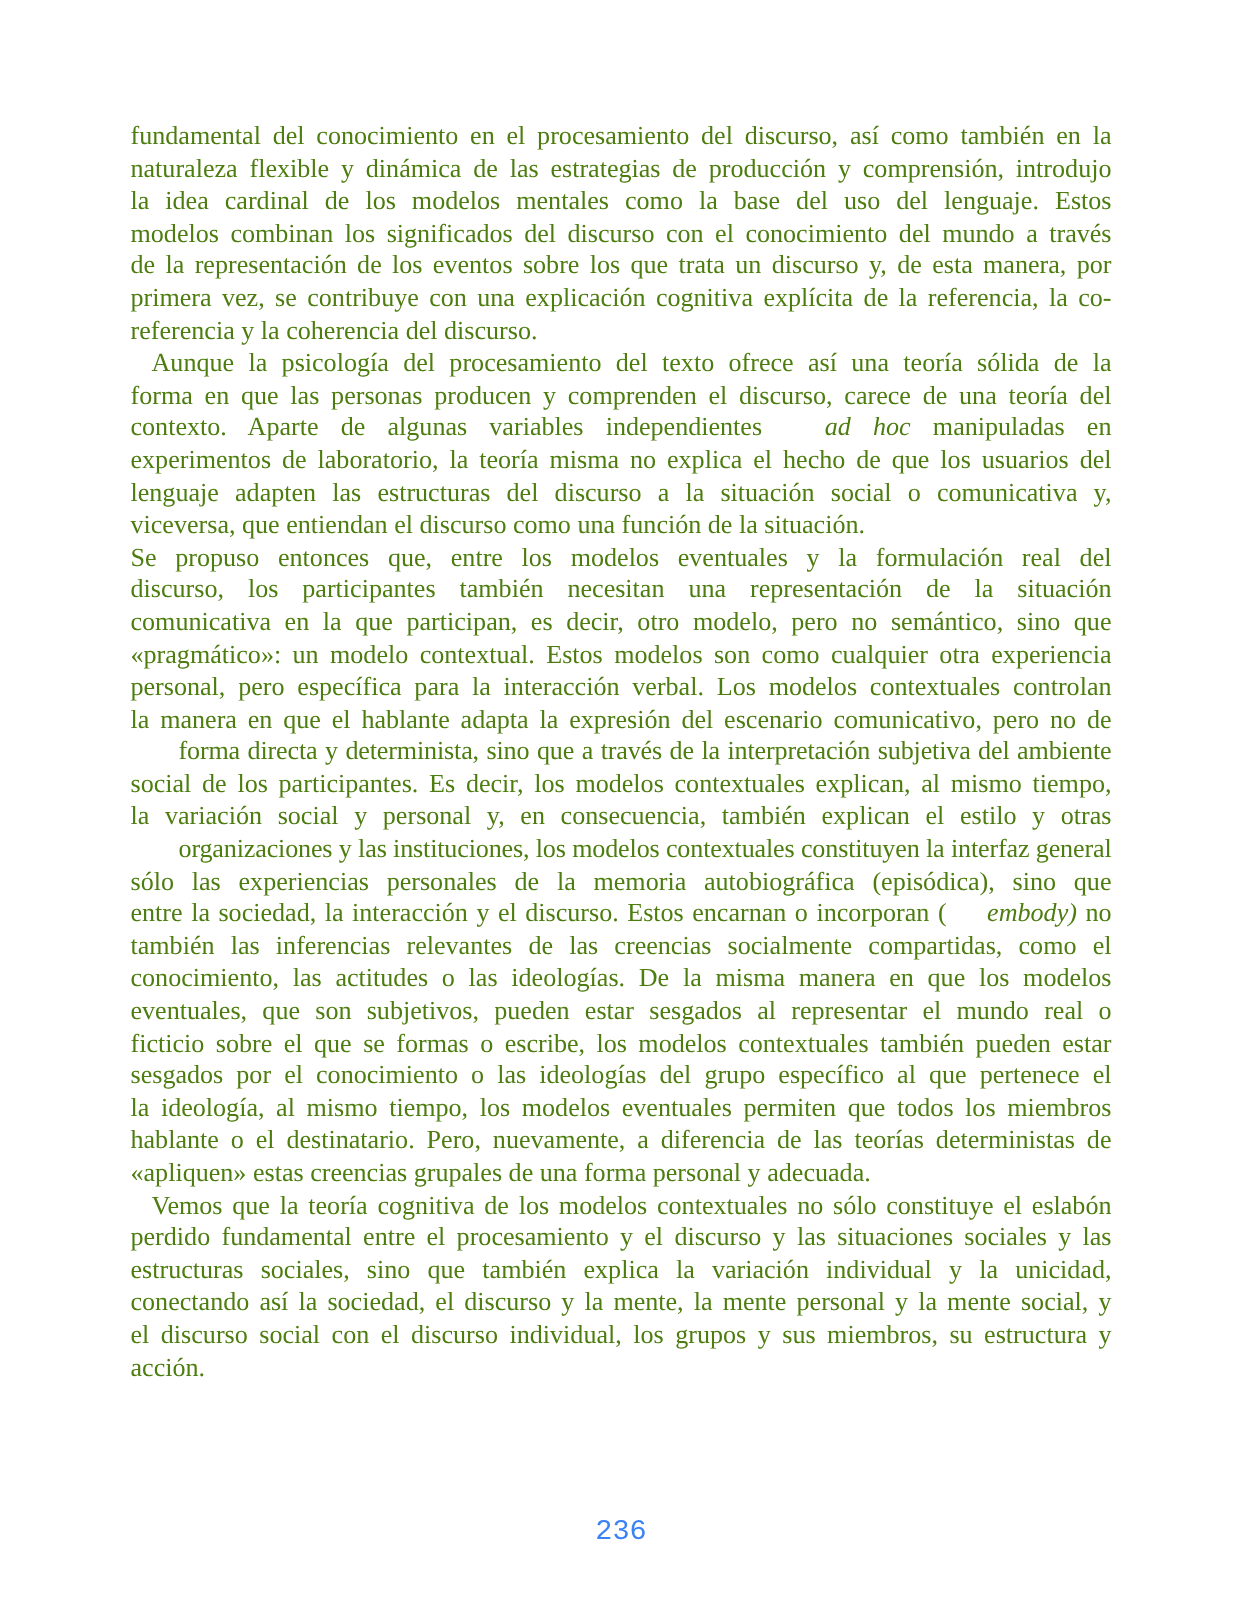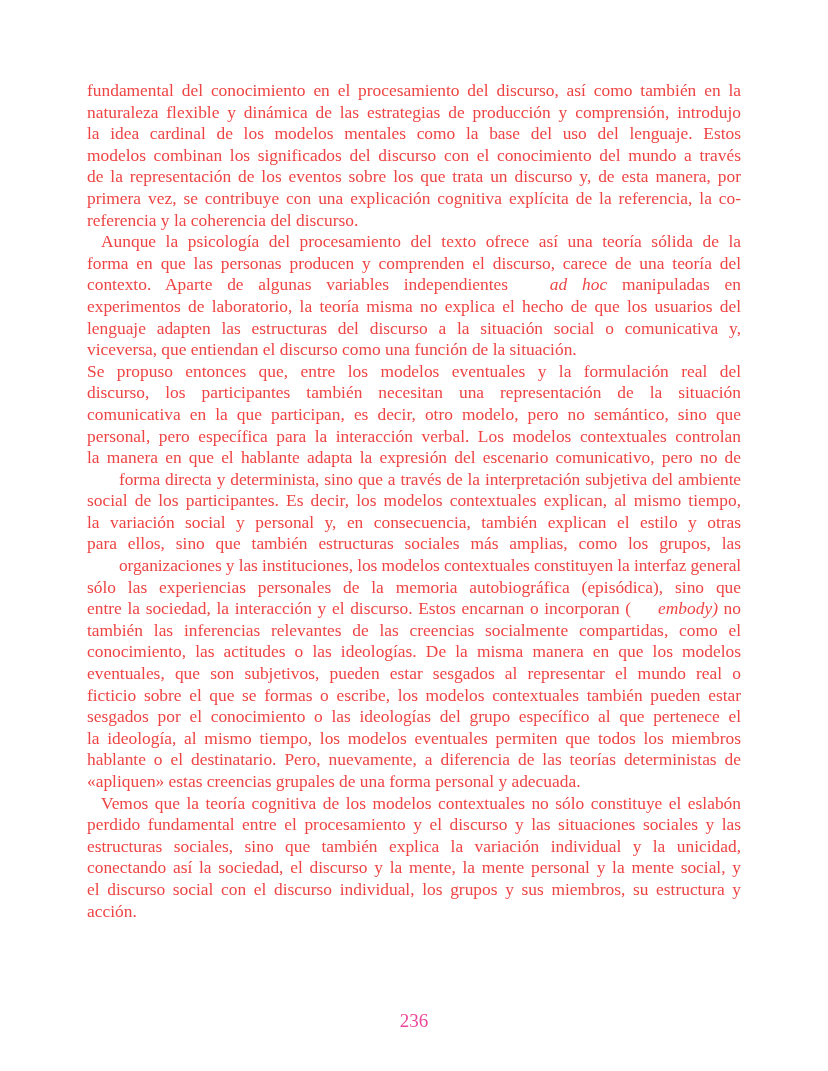--- a/index.html
+++ b/index.html
@@ -1,26 +1,26 @@
 <!DOCTYPE html>
 <html><head>
   <meta charset="utf-8">
   <style>
     html, body { margin: 0; padding: 0; background: #ffffff; }
     body { width: 828px; height: 1071px; position: relative; overflow: hidden; }
     .page { position: absolute; left: 87px; top: 80px; width: 654px;
       font-family: "Liberation Serif", "DejaVu Serif", serif; font-size: 17.4px;
-      color: #ef4444; line-height: 21.6px; }
+      color: #4d7c0f; line-height: 21.6px; }
     .line { display: block; white-space: nowrap; text-align: justify; text-align-last: justify; height: 21.6px; }
     .line.last { text-align-last: left; }
     .line.indent { padding-left: 14px; }
     .line.tight { letter-spacing: -0.1px; margin-left: 32px; }
     .line .it { font-style: italic; margin-left: 27px; }
     .page-number { position: absolute; left: 0; width: 828px; top: 1010px; text-align: center;
-      font-family: Liberation Serif, serif; font-size: 19px; color: #ec4899; }
+      font-family: Liberation Mono, monospace; font-size: 19px; color: #3b82f6; }
   </style>
 </head>
 <body>
 
 <div class="page">
   <div>
     <span class="line">fundamental del conocimiento en el procesamiento del discurso, así como también en la</span>
     <span class="line">naturaleza flexible y dinámica de las estrategias de producción y comprensión, introdujo</span>
     <span class="line">la idea cardinal de los modelos mentales como la base del uso del lenguaje. Estos</span>
     <span class="line">modelos combinan los significados del discurso con el conocimiento del mundo a través</span>
@@ -35,26 +35,26 @@
     <span class="line"><span>contexto. Aparte de algunas variables independientes </span><span class="it">ad hoc</span><span> manipuladas en</span></span>
     <span class="line">experimentos de laboratorio, la teoría misma no explica el hecho de que los usuarios del</span>
     <span class="line">lenguaje adapten las estructuras del discurso a la situación social o comunicativa y,</span>
     <span class="line last">viceversa, que entiendan el discurso como una función de la situación.</span>
   </div>
 
   <div>
     <span class="line">Se propuso entonces que, entre los modelos eventuales y la formulación real del</span>
     <span class="line">discurso, los participantes también necesitan una representación de la situación</span>
     <span class="line">comunicativa en la que participan, es decir, otro modelo, pero no semántico, sino que</span>
+    <span class="line">«pragmático»: un modelo contextual. Estos modelos son como cualquier otra experiencia</span>
     <span class="line">personal, pero específica para la interacción verbal. Los modelos contextuales controlan</span>
     <span class="line">la manera en que el hablante adapta la expresión del escenario comunicativo, pero no de</span>
     <span class="line tight">forma directa y determinista, sino que a través de la interpretación subjetiva del ambiente</span>
     <span class="line">social de los participantes. Es decir, los modelos contextuales explican, al mismo tiempo,</span>
     <span class="line">la variación social y personal y, en consecuencia, también explican el estilo y otras</span>
-    <span class="line">para ellos, sino que también estructuras sociales más amplias, como los grupos, las</span>
     <span class="line tight">organizaciones y las instituciones, los modelos contextuales constituyen la interfaz general</span>
     <span class="line">sólo las experiencias personales de la memoria autobiográfica (episódica), sino que</span>
     <span class="line"><span>entre la sociedad, la interacción y el discurso. Estos encarnan o incorporan (</span><span class="it">embody)</span><span> no</span></span>
     <span class="line">también las inferencias relevantes de las creencias socialmente compartidas, como el</span>
     <span class="line">conocimiento, las actitudes o las ideologías. De la misma manera en que los modelos</span>
     <span class="line">eventuales, que son subjetivos, pueden estar sesgados al representar el mundo real o</span>
     <span class="line">ficticio sobre el que se formas o escribe, los modelos contextuales también pueden estar</span>
     <span class="line">sesgados por el conocimiento o las ideologías del grupo específico al que pertenece el</span>
     <span class="line">la ideología, al mismo tiempo, los modelos eventuales permiten que todos los miembros</span>
     <span class="line">hablante o el destinatario. Pero, nuevamente, a diferencia de las teorías deterministas de</span>

